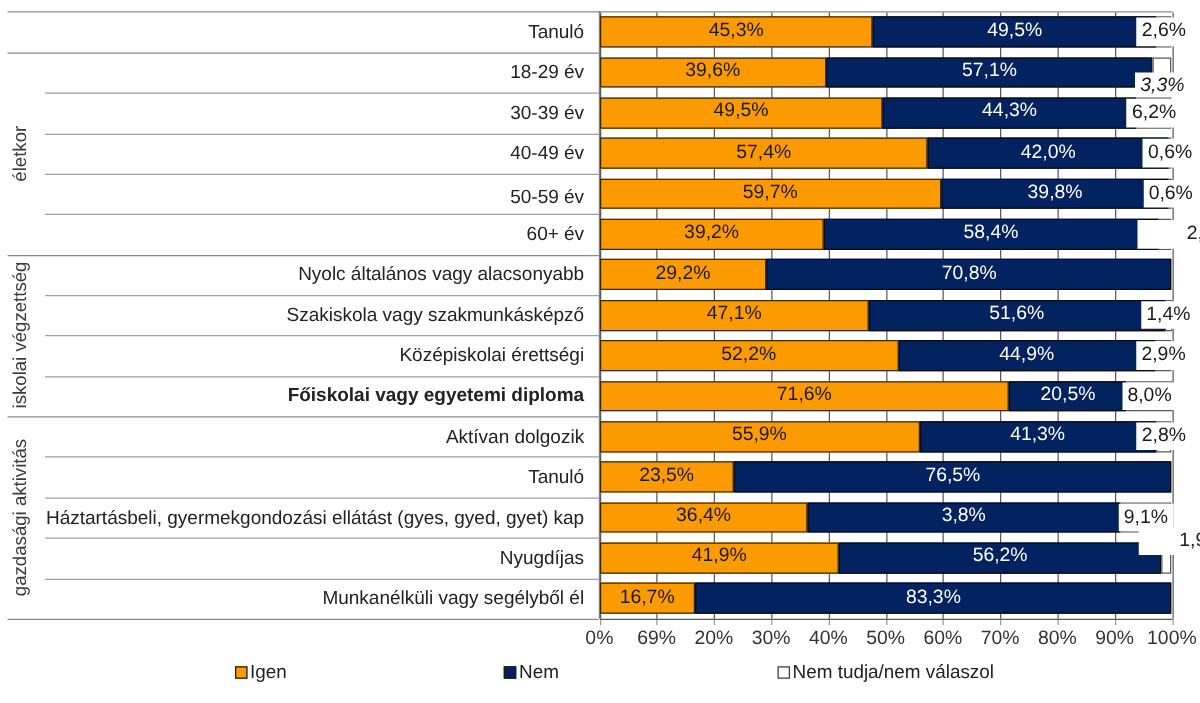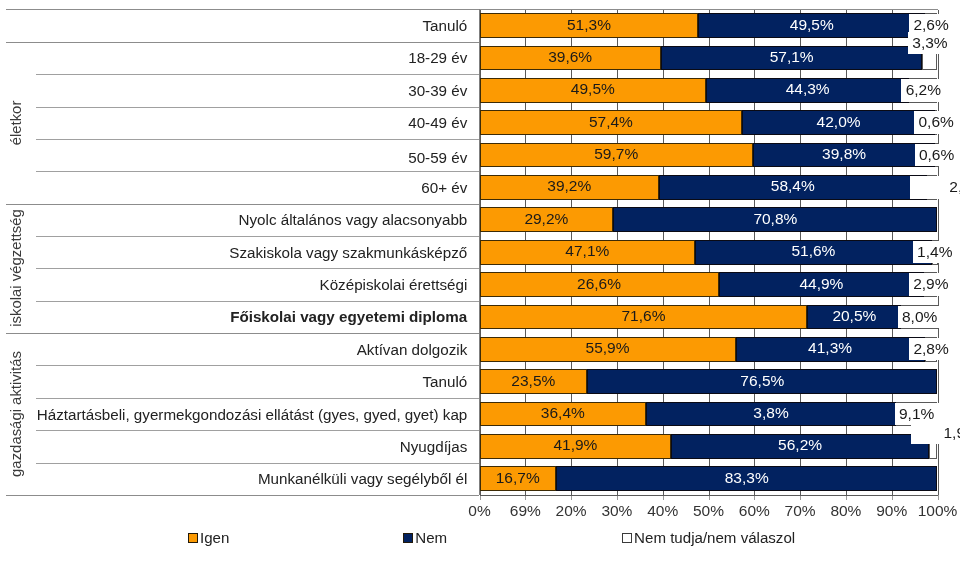--- a/index.html
+++ b/index.html
@@ -59,31 +59,31 @@
       <div class="gridv" style="left: 754px; top: 10.4px; height: 484.55px;"></div>
       <div class="gridv" style="left: 800px; top: 10.4px; height: 484.55px;"></div>
       <div class="gridv" style="left: 846px; top: 10.4px; height: 484.55px;"></div>
       <div class="gridv" style="left: 892px; top: 10.4px; height: 484.55px;"></div>
       <div class="gridv" style="left: 938px; top: 10.4px; height: 484.55px;"></div>
       <div class="bar" style="left: 479.5px; top: 13.185px; width: 458px; height: 24.8px;">
         <div class="seg igen" style="left: 0px; width: 218.924px;"></div>
         <div class="seg nem" style="left: 218.924px; width: 226.71px;"></div>
         <div class="seg nt" style="left: 445.634px; width: 11.908px;"></div>
       </div>
-      <div class="dlab igen" style="left: 488.962px; top: 16.585px; width: 200px;">51,3%</div>
+      <div class="dlab igen" style="left: 488.962px; top: 16.585px; width: 200px;">45,3%</div>
       <div class="dlab nem" style="left: 711.779px; top: 16.585px; width: 200px;">49,5%</div>
       <div class="dlab nt" style="left: 909.088px; top: 14.385px; width: 44px; height: 22.4px; line-height: 22.4px;">2,6%</div>
       <div class="bar" style="left: 479.5px; top: 45.555px; width: 458px; height: 24.8px;">
         <div class="seg igen" style="left: 0px; width: 181.368px;"></div>
         <div class="seg nem" style="left: 181.368px; width: 261.518px;"></div>
         <div class="seg nt" style="left: 442.886px; width: 15.114px;"></div>
       </div>
       <div class="dlab igen" style="left: 470.184px; top: 48.955px; width: 200px;">39,6%</div>
       <div class="dlab nem" style="left: 691.627px; top: 48.955px; width: 200px;">57,1%</div>
-      <div class="dlab nt" style="left: 907.943px; top: 32px; width: 44px; height: 22.4px; line-height: 22.4px;">3,3%</div>
+      <div class="dlab nt" style="left: 907.943px; top: 58px; width: 44px; height: 22.4px; line-height: 22.4px; font-style: italic;">3,3%</div>
       <div class="bar" style="left: 479.5px; top: 77.925px; width: 458px; height: 24.8px;">
         <div class="seg igen" style="left: 0px; width: 226.71px;"></div>
         <div class="seg nem" style="left: 226.71px; width: 202.894px;"></div>
         <div class="seg nt" style="left: 429.604px; width: 28.396px;"></div>
       </div>
       <div class="dlab igen" style="left: 492.855px; top: 81.325px; width: 200px;">49,5%</div>
       <div class="dlab nem" style="left: 707.657px; top: 81.325px; width: 200px;">44,3%</div>
       <div class="dlab nt" style="left: 901.302px; top: 79.125px; width: 44px; height: 22.4px; line-height: 22.4px;">6,2%</div>
       <div class="bar" style="left: 479.5px; top: 110.295px; width: 458px; height: 24.8px;">
         <div class="seg igen" style="left: 0px; width: 262.892px;"></div>
@@ -121,21 +121,21 @@
         <div class="seg nt" style="left: 452.046px; width: 6.412px;"></div>
       </div>
       <div class="dlab igen" style="left: 487.359px; top: 243.175px; width: 200px;">47,1%</div>
       <div class="dlab nem" style="left: 713.382px; top: 243.175px; width: 200px;">51,6%</div>
       <div class="dlab nt" style="left: 912.752px; top: 240.975px; width: 44px; height: 22.4px; line-height: 22.4px;">1,4%</div>
       <div class="bar" style="left: 479.5px; top: 272.145px; width: 458px; height: 24.8px;">
         <div class="seg igen" style="left: 0px; width: 239.076px;"></div>
         <div class="seg nem" style="left: 239.076px; width: 205.642px;"></div>
         <div class="seg nt" style="left: 444.718px; width: 13.282px;"></div>
       </div>
-      <div class="dlab igen" style="left: 499.038px; top: 275.545px; width: 200px;">26,6%</div>
+      <div class="dlab igen" style="left: 499.038px; top: 275.545px; width: 200px;">52,2%</div>
       <div class="dlab nem" style="left: 721.397px; top: 275.545px; width: 200px;">44,9%</div>
       <div class="dlab nt" style="left: 908.859px; top: 273.345px; width: 44px; height: 22.4px; line-height: 22.4px;">2,9%</div>
       <div class="bar" style="left: 479.5px; top: 304.515px; width: 458px; height: 24.8px;">
         <div class="seg igen" style="left: 0px; width: 327.928px;"></div>
         <div class="seg nem" style="left: 327.928px; width: 93.89px;"></div>
         <div class="seg nt" style="left: 421.818px; width: 36.64px;"></div>
       </div>
       <div class="dlab igen" style="left: 543.464px; top: 307.915px; width: 200px;">71,6%</div>
       <div class="dlab nem" style="left: 754.373px; top: 307.915px; width: 200px;">20,5%</div>
       <div class="dlab nt" style="left: 897.638px; top: 305.715px; width: 44px; height: 22.4px; line-height: 22.4px;">8,0%</div>

